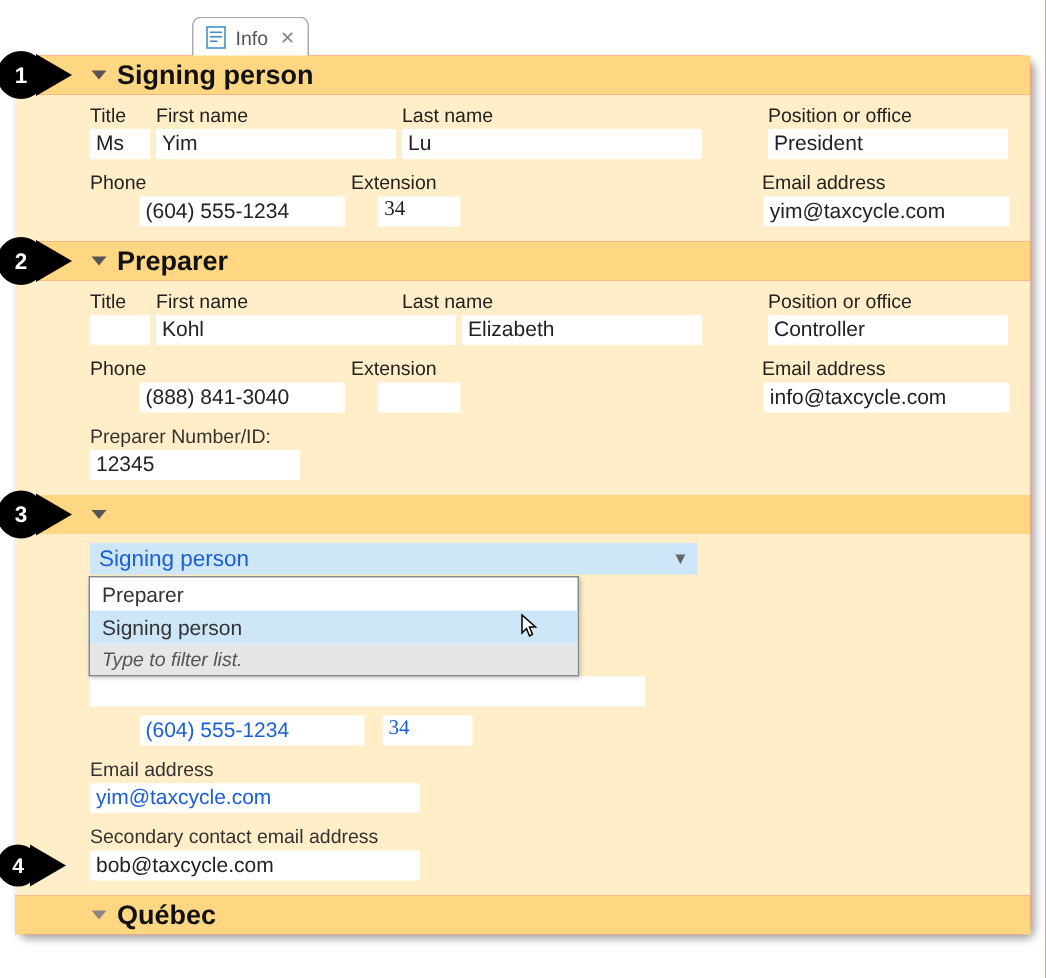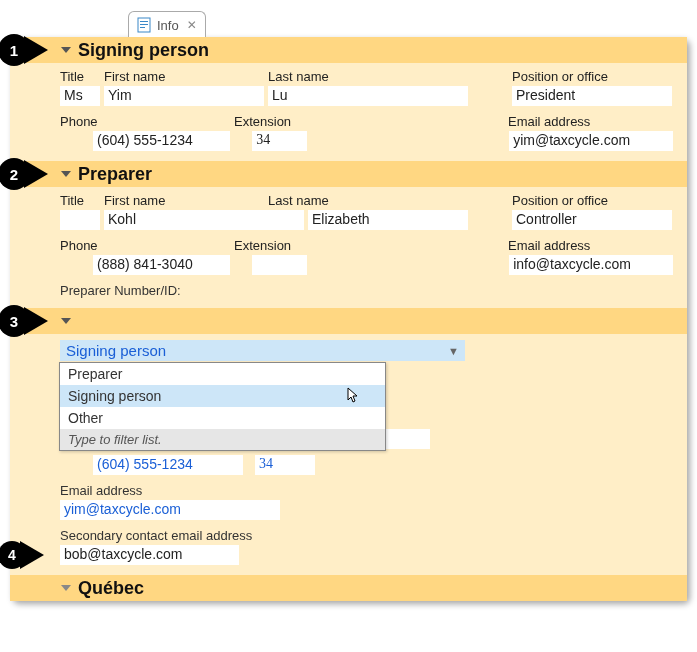--- a/index.html
+++ b/index.html
@@ -304,20 +304,23 @@
       <span class="val w-phone">(888) 841-3040</span>
       <span style="width:16px"></span>
       <span class="val w-ext"></span>
       <span style="width:170px"></span>
       <span class="val w-email gap-pos">info@taxcycle.com</span>
     </div>
     <div class="spacer"></div>
     <div class="row">
         <label>Preparer Number/ID:</label>
       </div>
+    <div class="row">
+        <span class="val" style="width:140px">12345</span>
+      </div>
   </div>
 
   <div class="section-header">
     <span class="badge">
       <span class="badge-circle">3</span>
         <span class="badge-arrow"></span>
     </span>
     <span class="chev">
       <svg width="12" height="12" viewBox="0 0 12 12">
           <path d="M1 3 L6 9 L11 3 Z" fill="#555"></path>
@@ -333,21 +336,20 @@
       <div class="dropdown-list">
         <div class="dropdown-item">Preparer</div>
         <div class="dropdown-item hl">
           <span>Signing person</span>
           <span class="cursor">
             <svg width="14" height="18" viewBox="0 0 14 18">
                 <path d="M1 1 L1 13 L4 10 L6 15 L8 14 L6 9 L10 9 Z" fill="#fff" stroke="#000" stroke-width="1"></path>
               </svg>
           </span>
         </div>
-        <div class="dropdown-item">Other</div>
         <div class="dropdown-hint">Type to filter list.</div>
       </div>
     </div>
     <div class="dd-pad"></div>
     <div class="hidden-under"></div>
     <div class="spacer"></div>
     <div class="row">
       <span class="val blue w-phone">(604) 555-1234</span>
       <span style="width:4px"></span>
       <span class="val blue w-ext">34</span>
@@ -361,21 +363,21 @@
       </div>
     <div class="spacer"></div>
     <div class="row">
         <label>Secondary contact email address</label>
       </div>
     <div class="row" style="position:relative">
       <span class="badge mini" style="left:-62px">
         <span class="badge-circle">4</span>
           <span class="badge-arrow"></span>
       </span>
-      <span class="val" style="width:179px">bob@taxcycle.com</span>
+      <span class="val" style="width:220px">bob@taxcycle.com</span>
     </div>
   </div>
 
   <div class="section-header" style="background:#ffd782">
     <span class="chev">
       <svg width="12" height="12" viewBox="0 0 12 12">
           <path d="M1 3 L6 9 L11 3 Z" fill="#888"></path>
         </svg>
     </span>
     <span>Québec</span>

